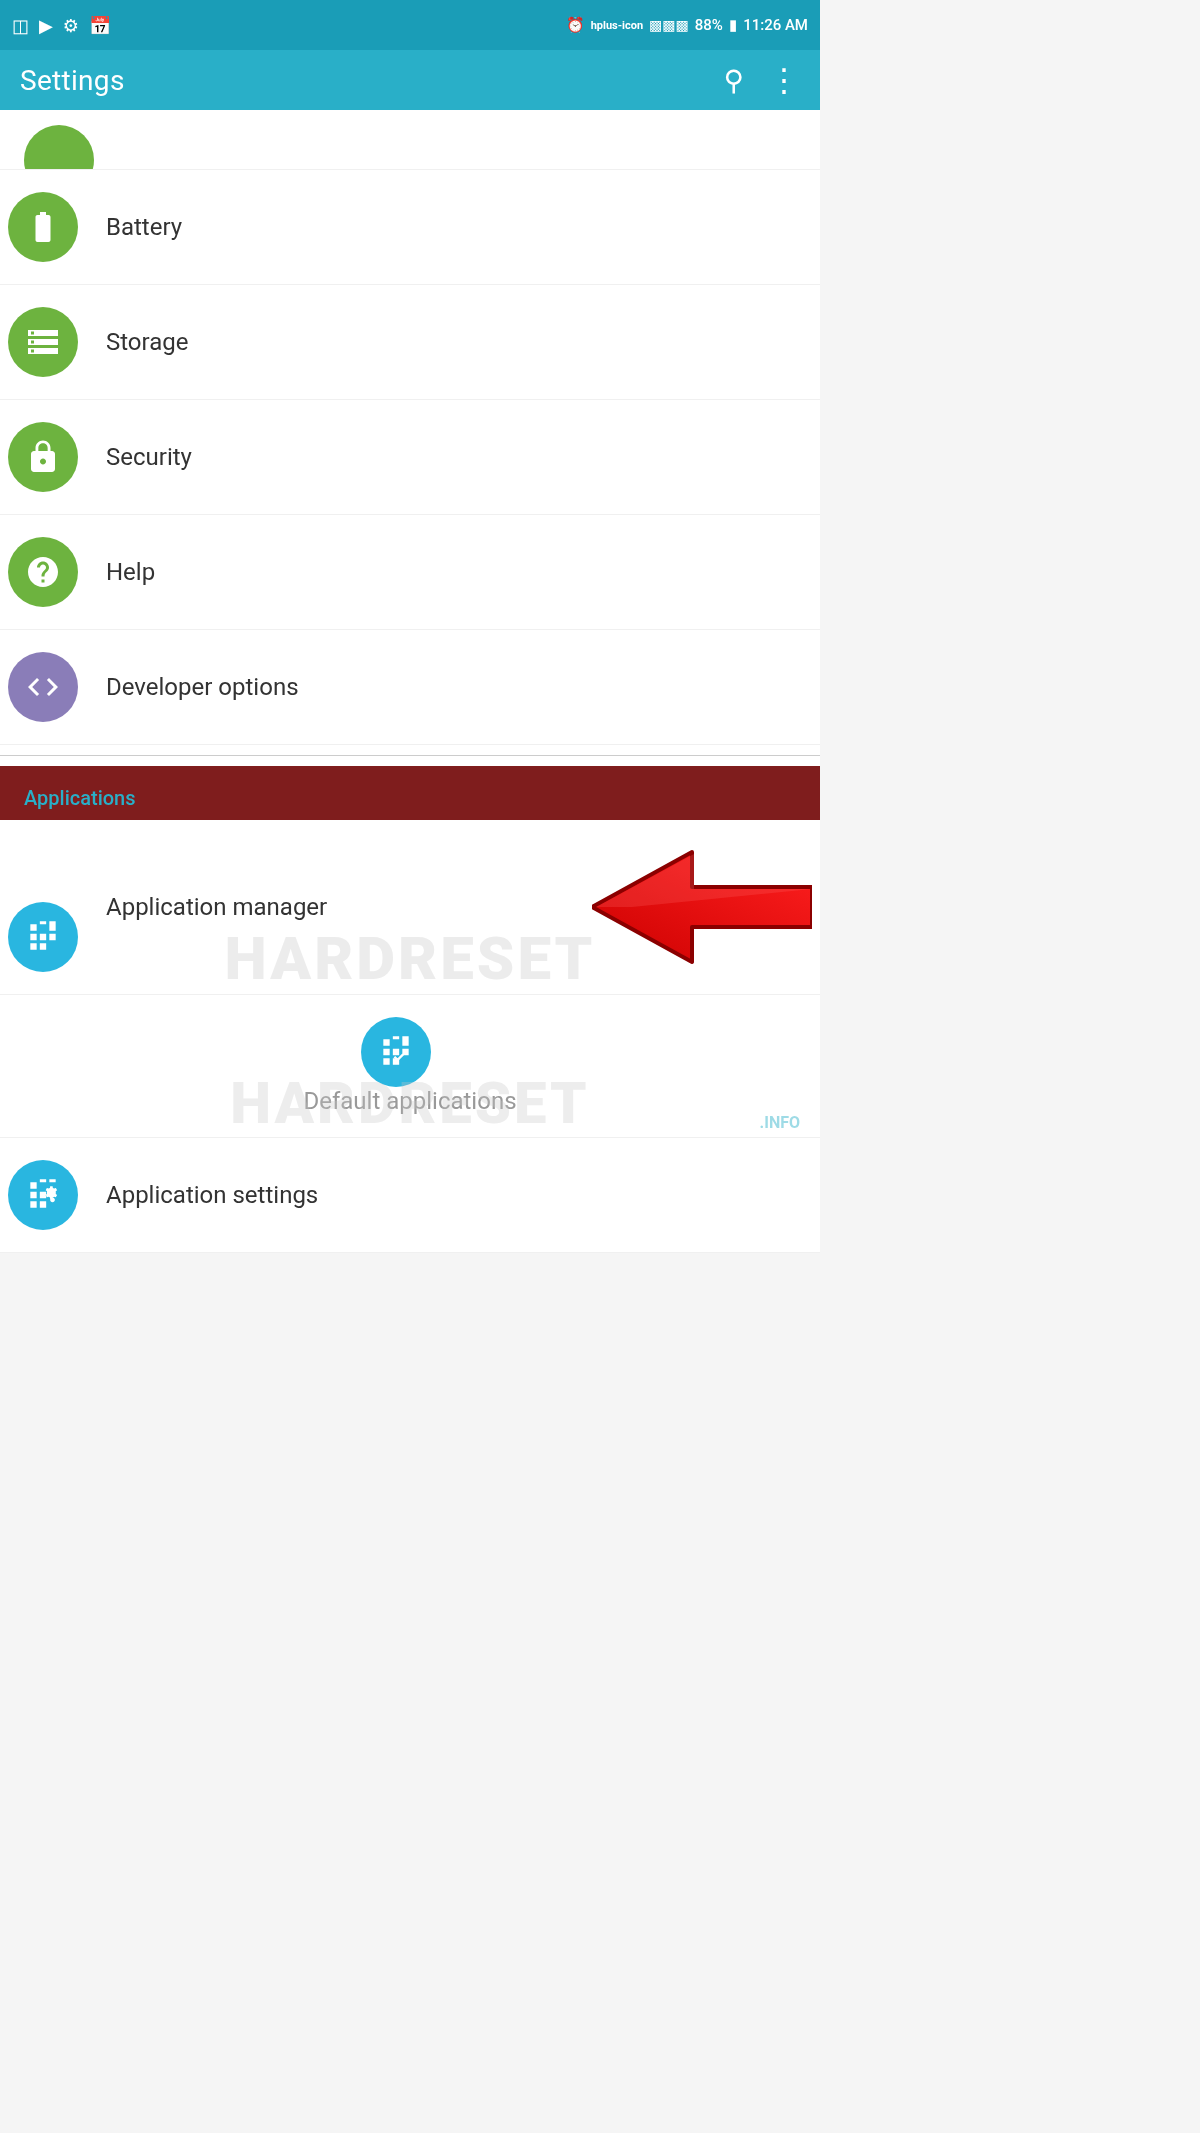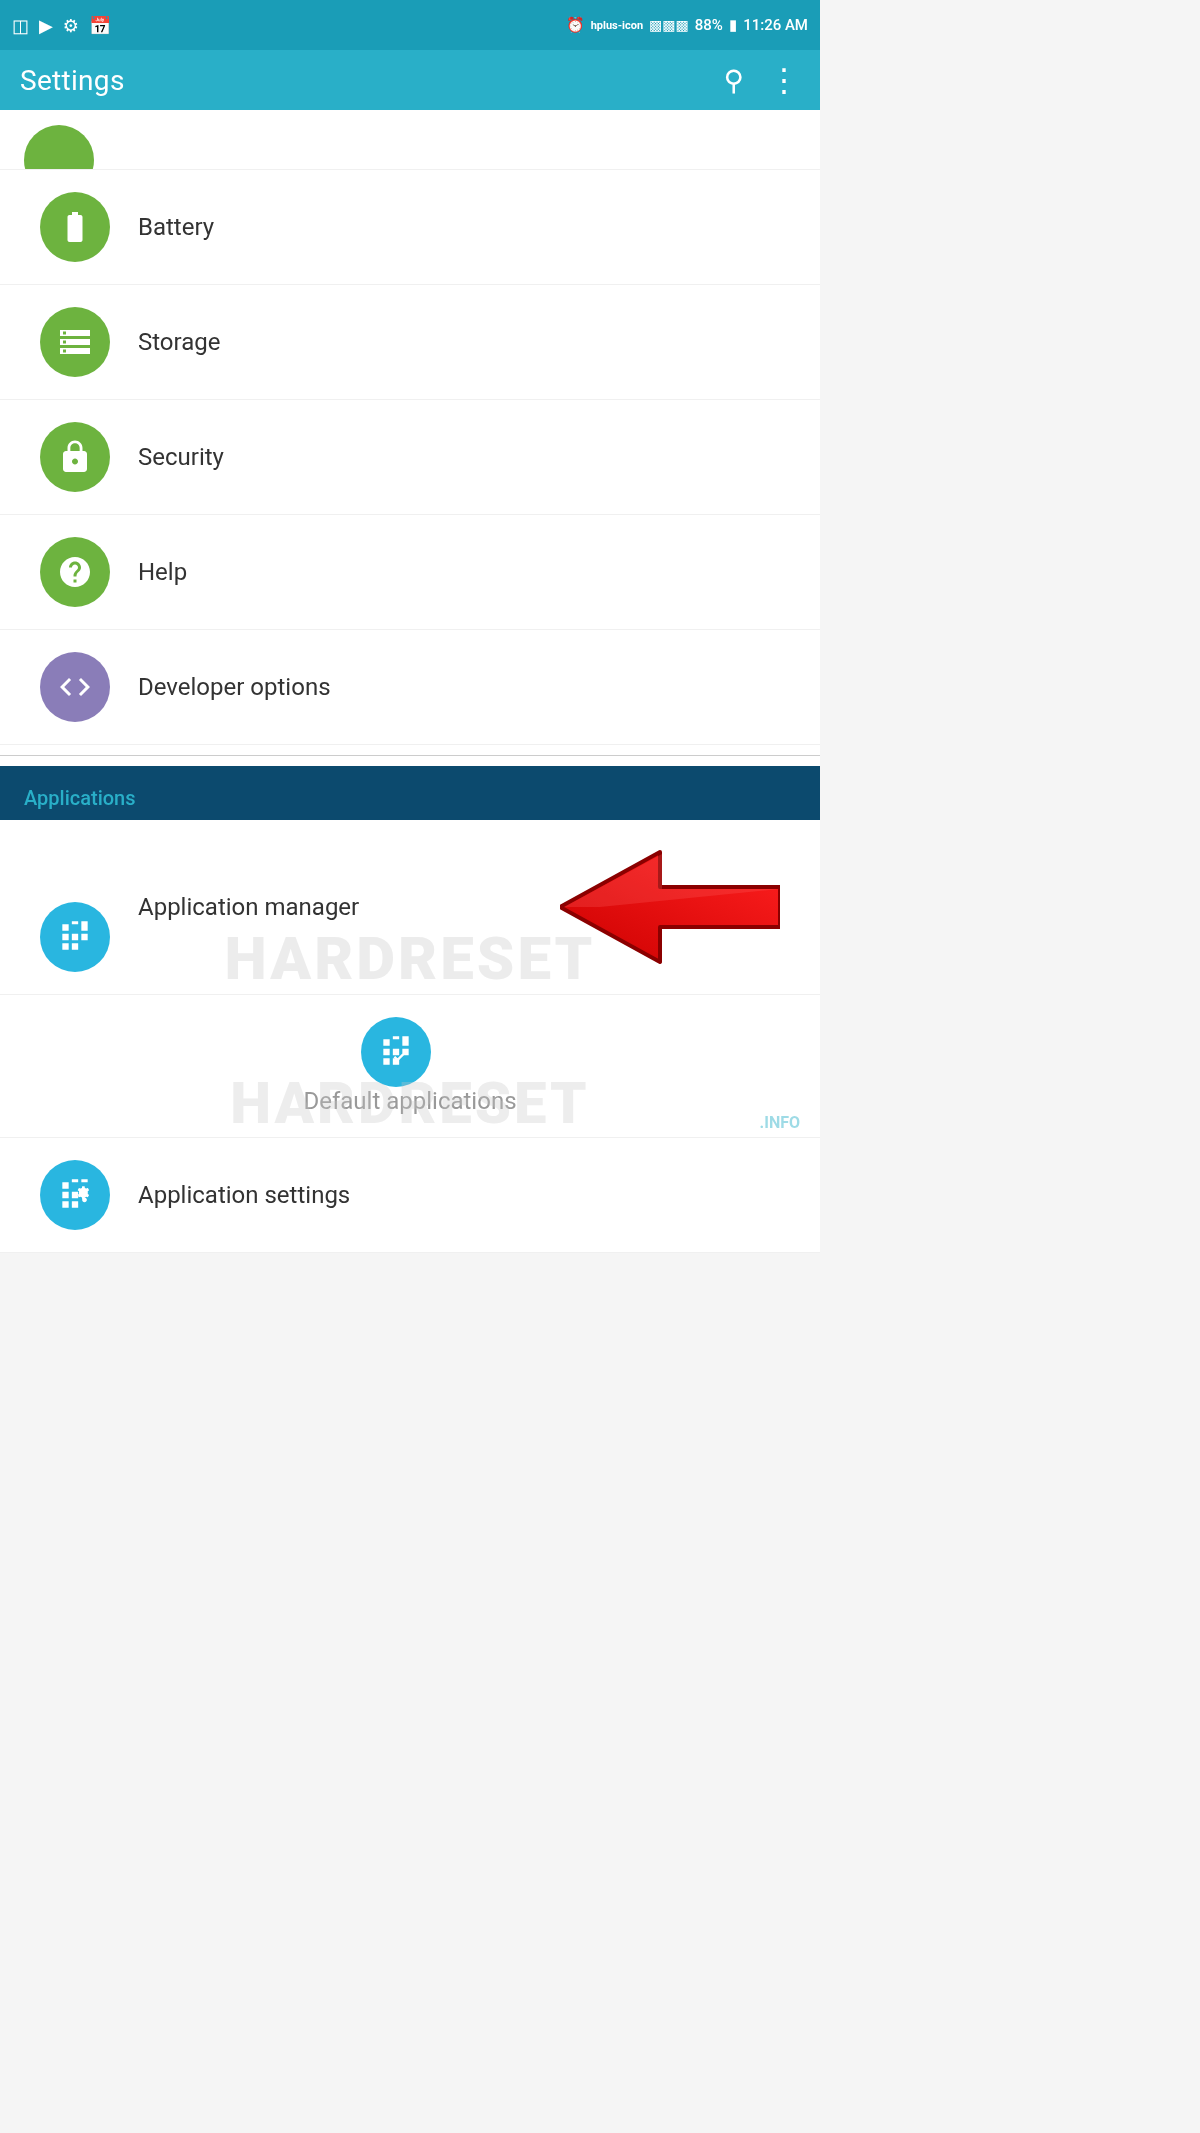--- a/index.html
+++ b/index.html
@@ -66,21 +66,21 @@
 
     
     .settings-list {
       background: white;
       padding-top: 10px;
     }
 
     .settings-item {
       display: flex;
       align-items: center;
-      padding: 22px 40px;
+      padding: 22px 8px;
       cursor: pointer;
       border-bottom: 1px solid #f0f0f0;
     }
 
     .icon-circle {
       width: 70px;
       height: 70px;
       border-radius: 50%;
       display: flex;
       align-items: center;
@@ -107,21 +107,21 @@
       height: 1px;
       background: #ccc;
       margin: 10px 0;
     }
 
     .section-header {
       padding: 20px 24px 10px 24px;
       font-size: 20px;
       font-weight: 500;
       color: #29afc8;
-      background: #0c4a6e;
+      background: #7f1d1d;
     }
 
     
     .arrow-container {
       position: relative;
       display: flex;
       align-items: center;
     }
 
     .red-arrow {

